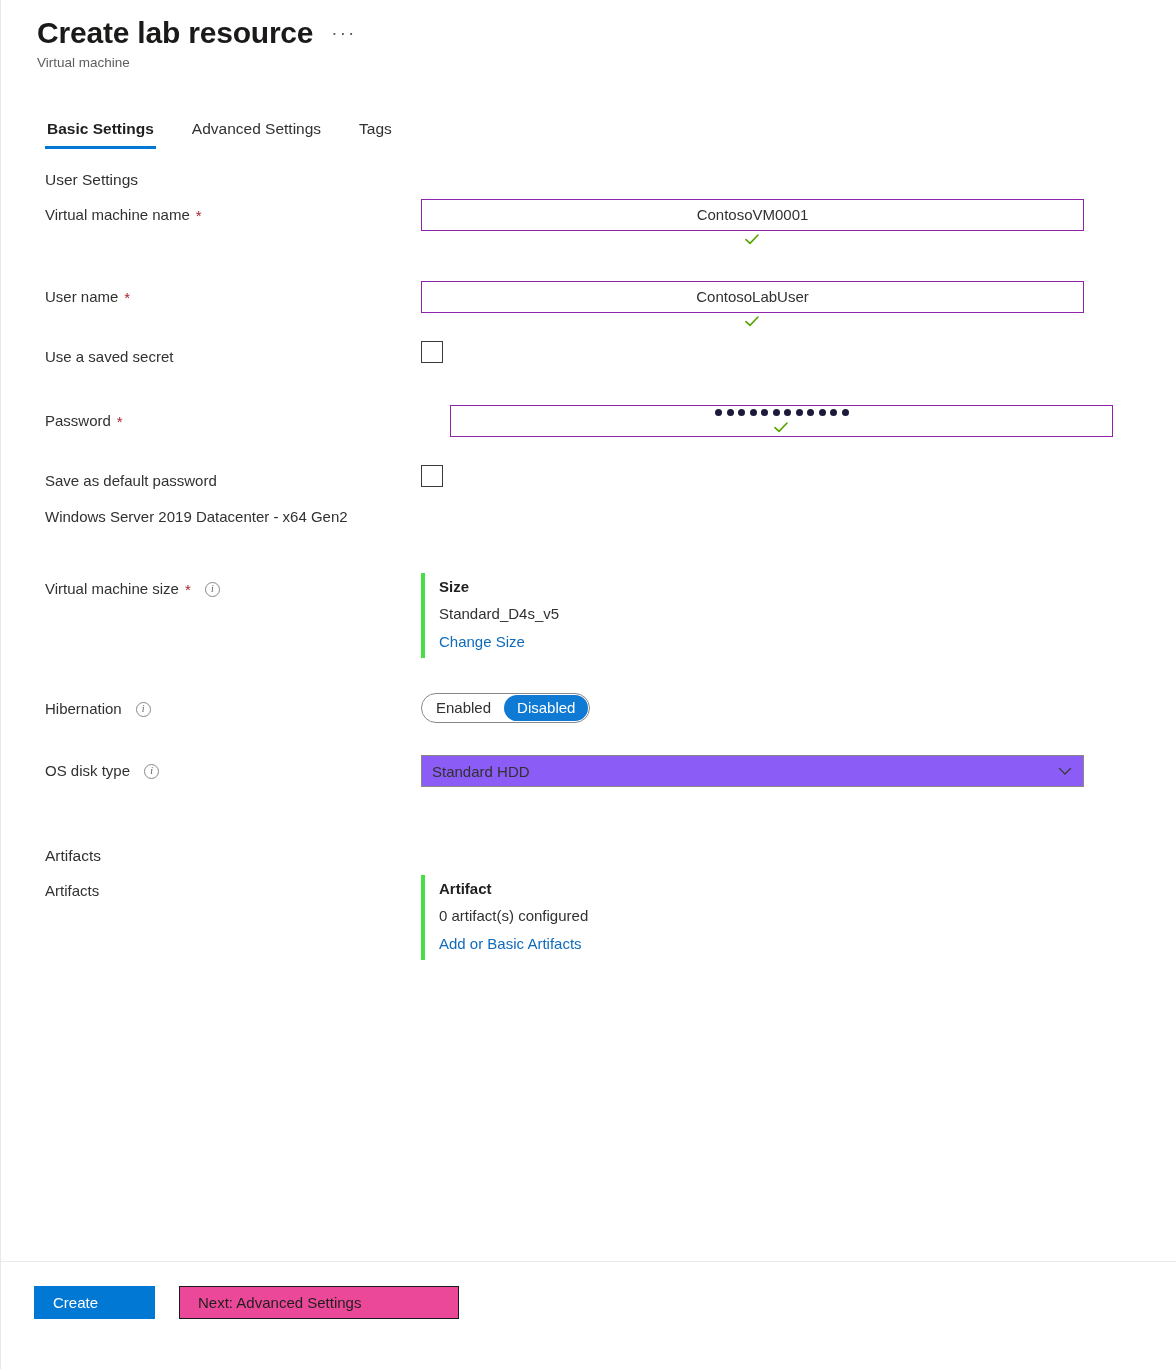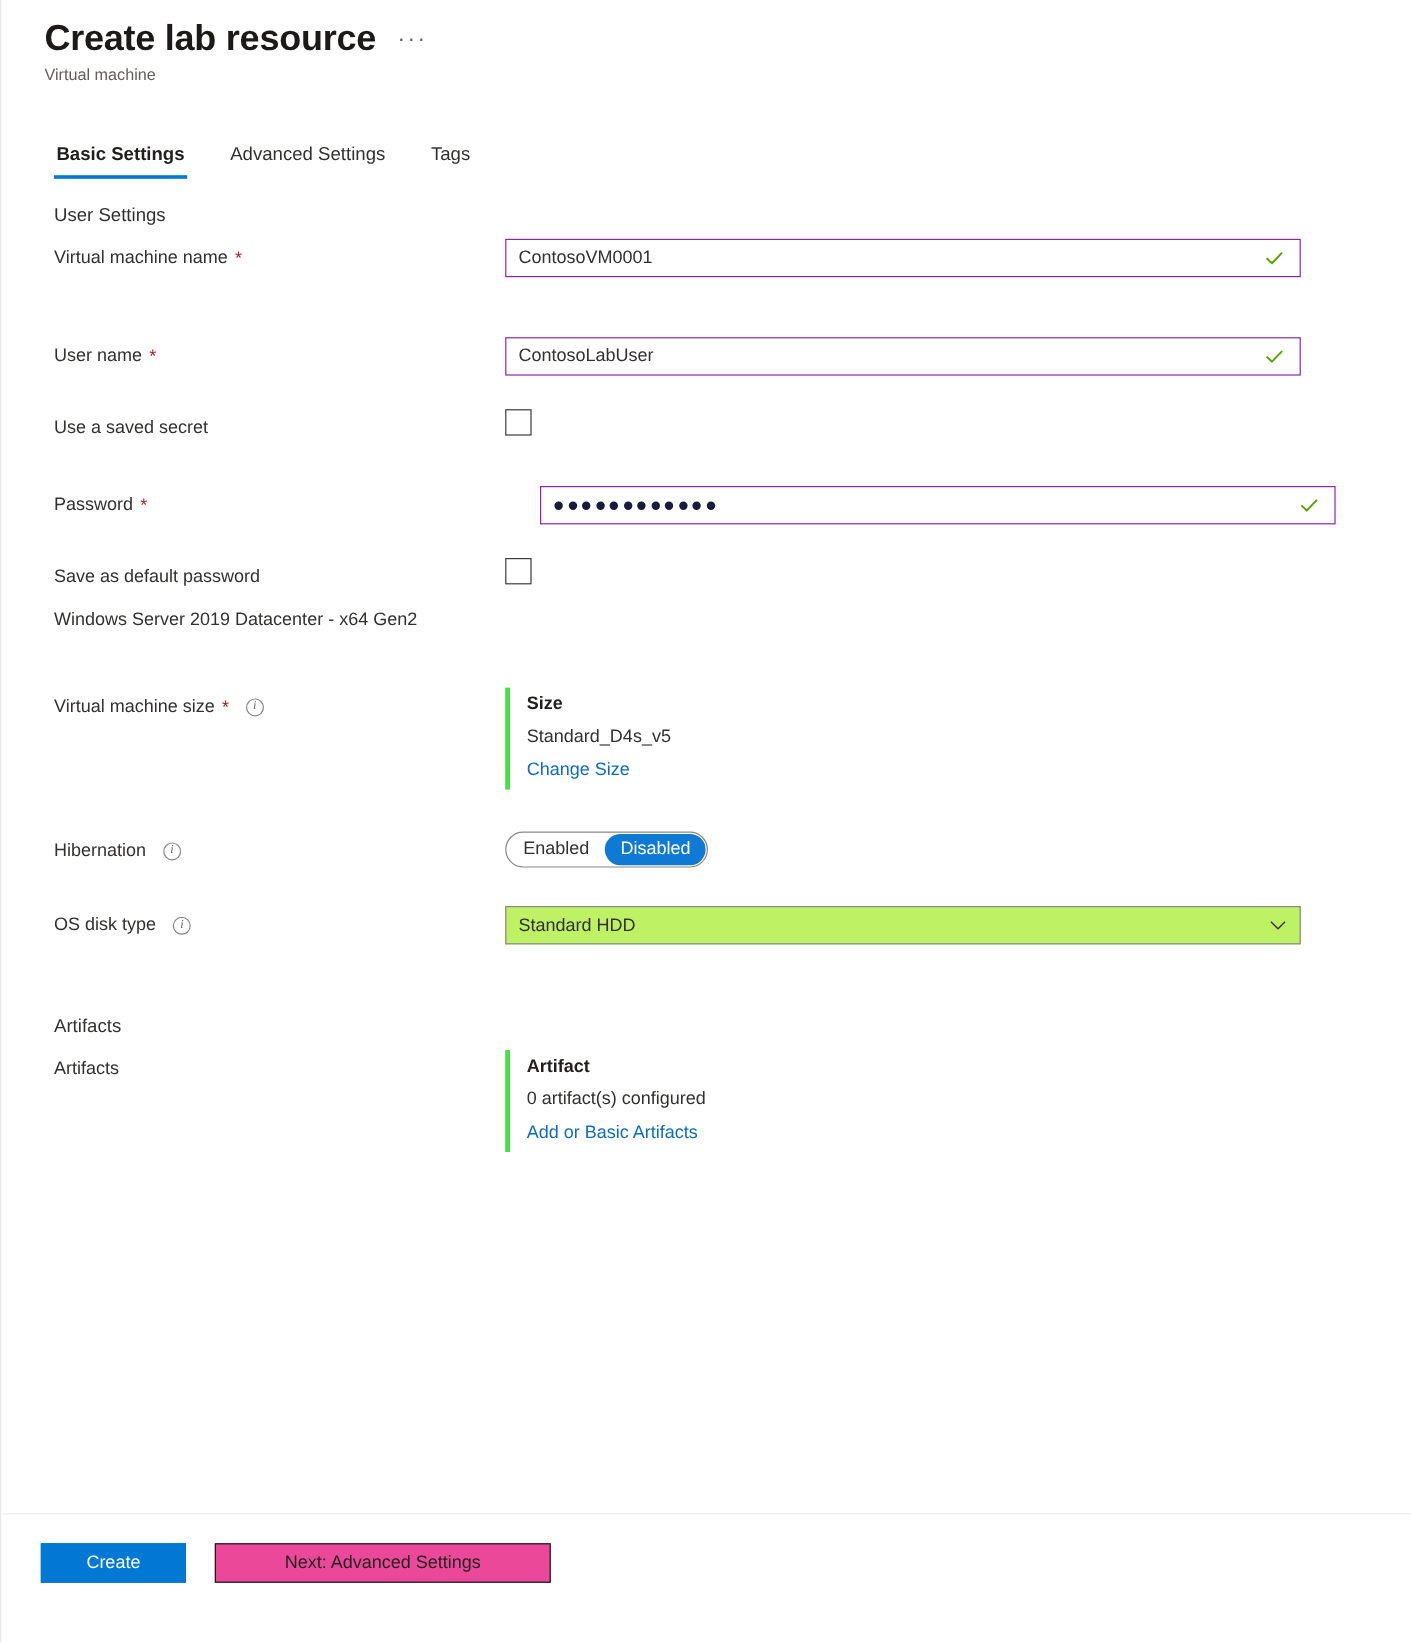--- a/index.html
+++ b/index.html
@@ -128,20 +128,21 @@
     width: 663px;
     height: 32px;
     border: 1px solid #8e24aa;
     background: #fff;
     display: flex;
     align-items: center;
     padding: 0 10px;
     font-size: 15px;
     color: #323130;
     position: relative;
+    flex-direction: column;
   }
   .text-input .value { flex: 1 1 auto; line-height: 30px; }
   .pw-dots {
     display: flex;
     gap: 4.5px;
     align-items: center;
     padding-left: 1px;
     flex: 1 1 auto;
   }
   .pw-dots i {
@@ -194,21 +195,21 @@
     color: #323130;
     cursor: pointer;
   }
   .pill.selected { background: #0f7ad4; color: #fff; font-weight: 400; }
 
   
   .dropdown {
     width: 663px;
     height: 32px;
     border: 1px solid #8a8886;
-    background: #bef264;
+    background: #8b5cf6;
     display: flex;
     align-items: center;
     padding: 0 10px 0 10px;
     font-size: 15px;
     color: #323130;
     cursor: pointer;
   }
   .dropdown .dd-val { flex: 1 1 auto; }
   .chev { width: 16px; height: 16px; flex: 0 0 16px; }
 
@@ -221,21 +222,20 @@
     display: flex;
     align-items: flex-start;
     gap: 24px;
   }
   .btn {
     font-size: 15px;
     height: 33px;
     line-height: 31px;
     padding: 0 18px;
     cursor: pointer;
-    text-align: center;
   }
   .btn-primary {
     background: #0078d4;
     color: #ffffff;
     border: 1px solid #0078d4;
     min-width: 121px;
   }
   .btn-secondary {
     background: #ec4899;
     color: #201f1e;

